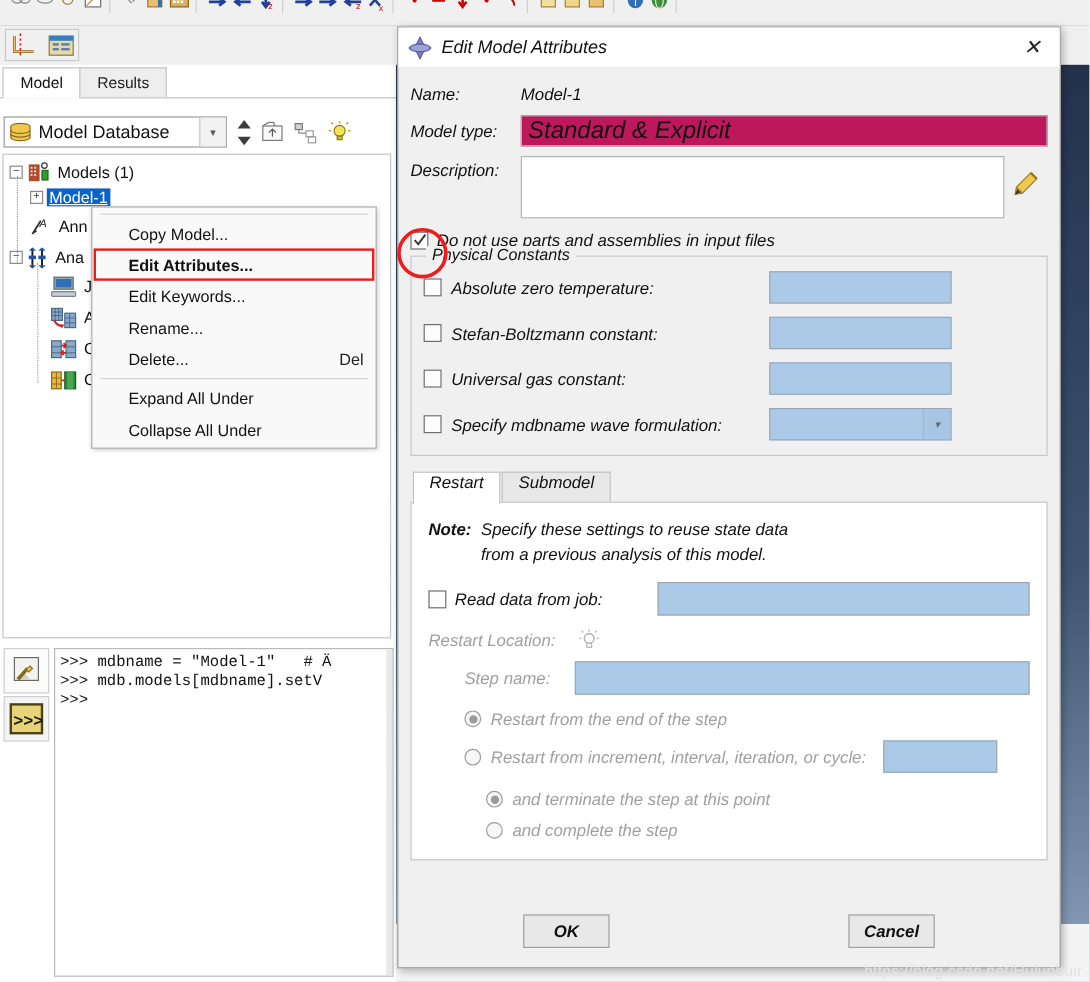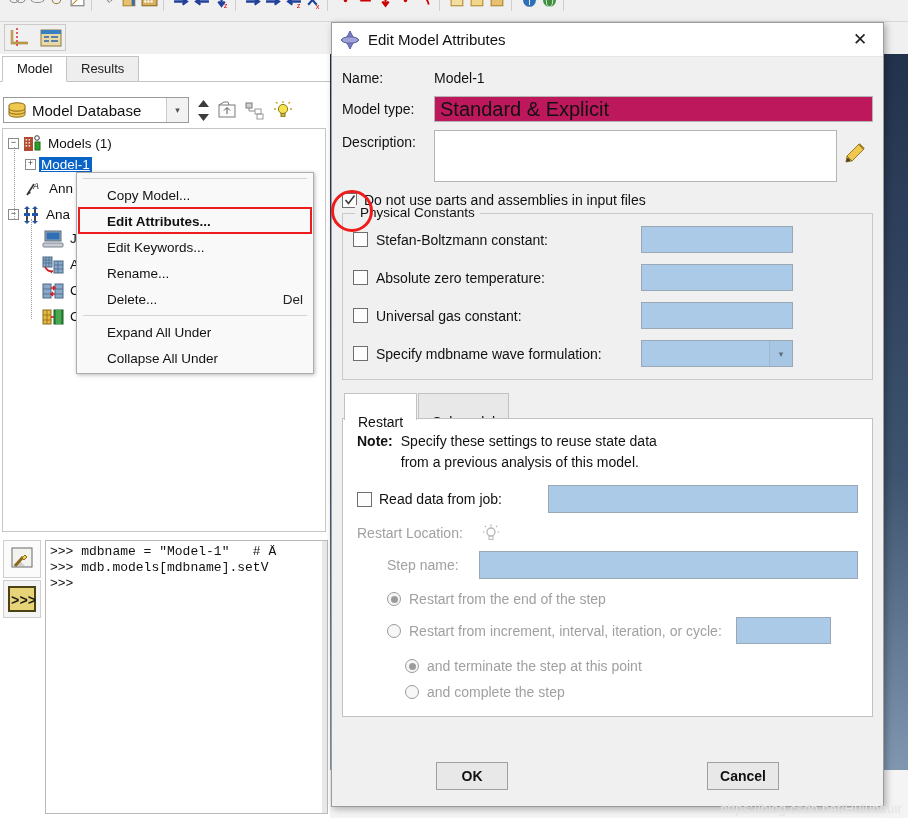--- a/index.html
+++ b/index.html
@@ -114,20 +114,21 @@
   .red-circle {
     position:absolute; border:3px solid #ee1c1c; border-radius:50%;
     z-index:60; pointer-events:none;
   }
 
   
   .dlg {
     position:absolute; left:331px; top:22px; width:553px; height:785px;
     background:#f0f0f0; border:1px solid #9c9c9c; box-shadow:2px 2px 7px rgba(0,0,0,.30);
     z-index:50;
+    font-style:italic;
   }
   .dlg-title {
     height:34px; background:#ffffff; display:flex; align-items:center;
     padding:0 6px 0 8px; border-bottom:1px solid #e6e6e6;
   }
   .dlg-title .t { font-size:15px; color:#111; margin-left:8px; }
   .dlg-close {
     margin-left:auto; width:34px; height:30px; display:flex; align-items:center; justify-content:center;
     font-size:17px; color:#222;
   }
@@ -165,21 +166,21 @@
   .blue-combo { background:#abcae8; border:1px solid #9aa8b6; height:27px; position:relative; }
   .blue-combo .arr {
     position:absolute; right:0; top:0; width:23px; height:25px; background:#a7c6e4;
     border-left:1px solid #9fb6cd; display:flex; align-items:center; justify-content:center;
     font-size:9px; color:#5d6f81;
   }
 
   
   .dtabs { margin-top:12px; display:flex; align-items:flex-end; height:27px; padding-left:2px; }
   .dtab {
-    height:26px; padding:20px 13px 3px 13px; font-size:14px; color:#111;
+    height:26px; padding:0 13px 3px 13px; font-size:14px; color:#111;
     border:1px solid #c2c2c2; border-bottom:none; background:#e8e8e8; margin-right:1px;
   }
   .dtab.sel { background:#ffffff; position:relative; top:1px; height:27px; z-index:2; }
   .dpanel {
     background:#ffffff; border:1px solid #c2c2c2; padding:12px 14px 14px 14px; position:relative;
     margin-top:-1px;
   }
   .note-blk { display:flex; font-size:14px; color:#111; line-height:21px; }
   .note-blk b { margin-right:8px; }
 
@@ -577,29 +578,29 @@
             </svg>
         </span>
         <span>Do not use parts and assemblies in input files</span>
       </div>
 
       <div class="group">
         <span class="legend">Physical Constants</span>
 
         <div class="pc-row">
           <span class="chk"></span>
-          <span class="pc-label" style="width:265px;">Stefan-Boltzmann constant:</span>
+          <span class="pc-label" style="width:265px;">Absolute zero temperature:</span>
           <div class="blue-field" style="width:152px;">
             <span></span>
           </div>
         </div>
 
         <div class="pc-row">
           <span class="chk"></span>
-          <span class="pc-label" style="width:265px;">Absolute zero temperature:</span>
+          <span class="pc-label" style="width:265px;">Stefan-Boltzmann constant:</span>
           <div class="blue-field" style="width:152px;">
             <span></span>
           </div>
         </div>
 
         <div class="pc-row">
           <span class="chk"></span>
           <span class="pc-label" style="width:265px;">Universal gas constant:</span>
           <div class="blue-field" style="width:152px;">
             <span></span>

